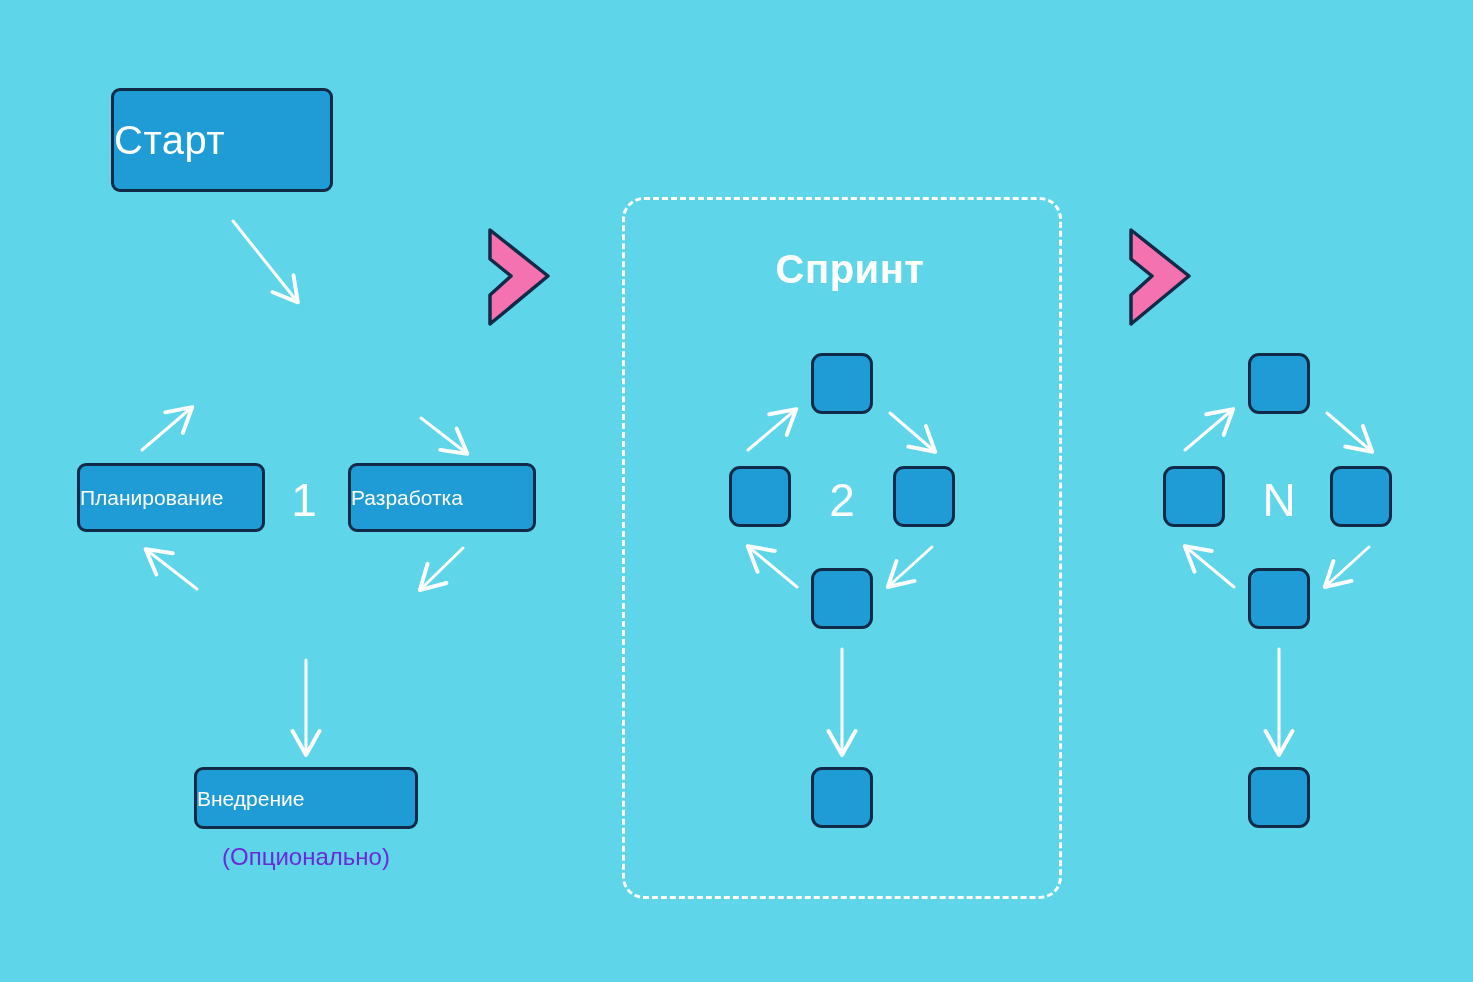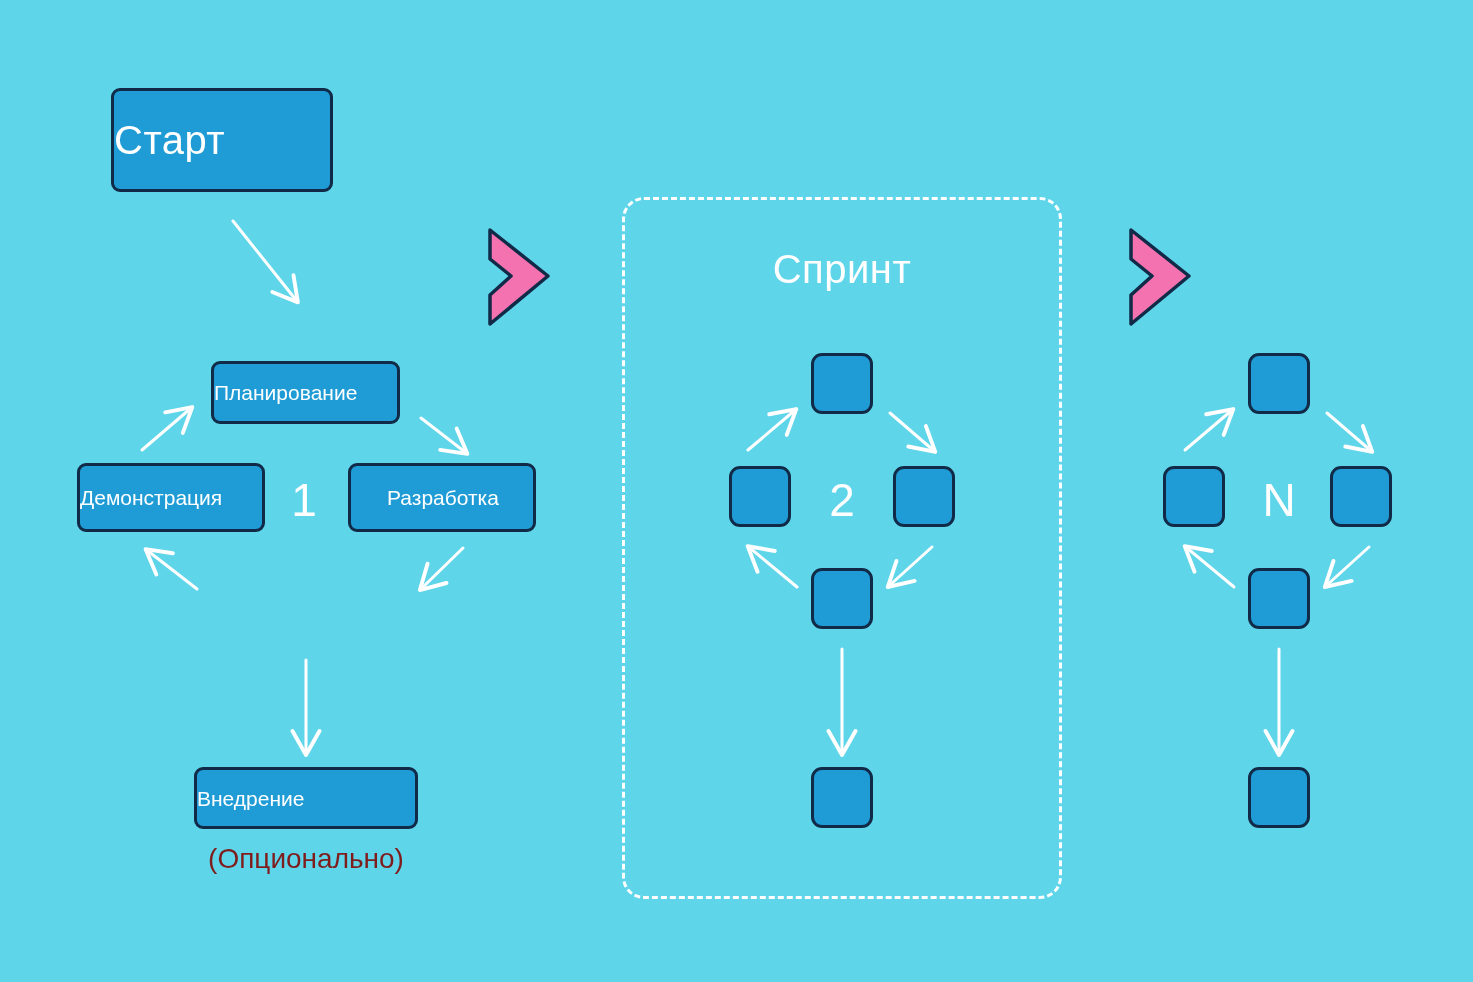--- a/index.html
+++ b/index.html
@@ -59,22 +59,22 @@
     color: #ffffff;
     font-size: 40px;
     line-height: 1;
     text-align: center;
     width: 100%;
     font-weight: 300;
     letter-spacing: 0.5px;
   }
   .optional-caption {
     position: absolute;
-    color: #7f1d1d;
-    font-size: 28px;
+    color: #6d28d9;
+    font-size: 24px;
     text-align: center;
     line-height: 1;
     white-space: nowrap;
   }
   .chevron { position: absolute; }
 </style>
 </head>
 <body>
 
 <div id="stage">
@@ -115,47 +115,44 @@
   </svg>
 
   <svg class="chevron" style="left:1126px; top:227px; width:70px; height:100px;" viewBox="0 0 70 100" xmlns="http://www.w3.org/2000/svg">
     <path d="M5,3 L63,49 L5,97 L5,68 L26,49 L5,32 Z" fill="#f472b0" stroke="#112a47" stroke-width="3.5" stroke-linejoin="round"></path>
   </svg>
 
   <div class="node start" style="left:111px; top:88px; width:222px; height:104px;">
     <span>Старт</span>
   </div>
 
-  <div class="node labeled" style="left:211px; top:361px; width:189px; height:63px;">
+
+  <div class="node labeled" style="left:77px; top:463px; width:188px; height:69px;">
     <span>Планирование</span>
   </div>
 
-  <div class="node labeled" style="left:77px; top:463px; width:188px; height:69px;">
-    <span>Демонстрация</span>
-  </div>
-
-  <div class="node labeled" style="left:348px; top:463px; width:188px; height:69px;padding-left:36px;">
+  <div class="node labeled" style="left:348px; top:463px; width:188px; height:69px;">
     <span>Разработка</span>
   </div>
 
 
   <div class="cycle-num" style="left:278px; top:472px; width:52px; height:56px;">
     <span>1</span>
   </div>
 
   <div class="node labeled" style="left:194px; top:767px; width:224px; height:62px;">
     <span>Внедрение</span>
   </div>
 
   <div class="optional-caption" style="left:194px; top:845px; width:224px;">
     <span>(Опционально)</span>
   </div>
 
   <div class="sprint-box" style="left:622px; top:197px; width:440px; height:702px;">
-    <div class="sprint-title" style="left:0; top:49px;">
+    <div class="sprint-title" style="left:8px; top:49px;font-weight:bold;">
       <span>Спринт</span>
     </div>
   </div>
 
   <div class="node blank" style="left:811px; top:353px; width:62px; height:61px;">
     <span></span>
   </div>
 
   <div class="node blank" style="left:729px; top:466px; width:62px; height:61px;">
     <span></span>

